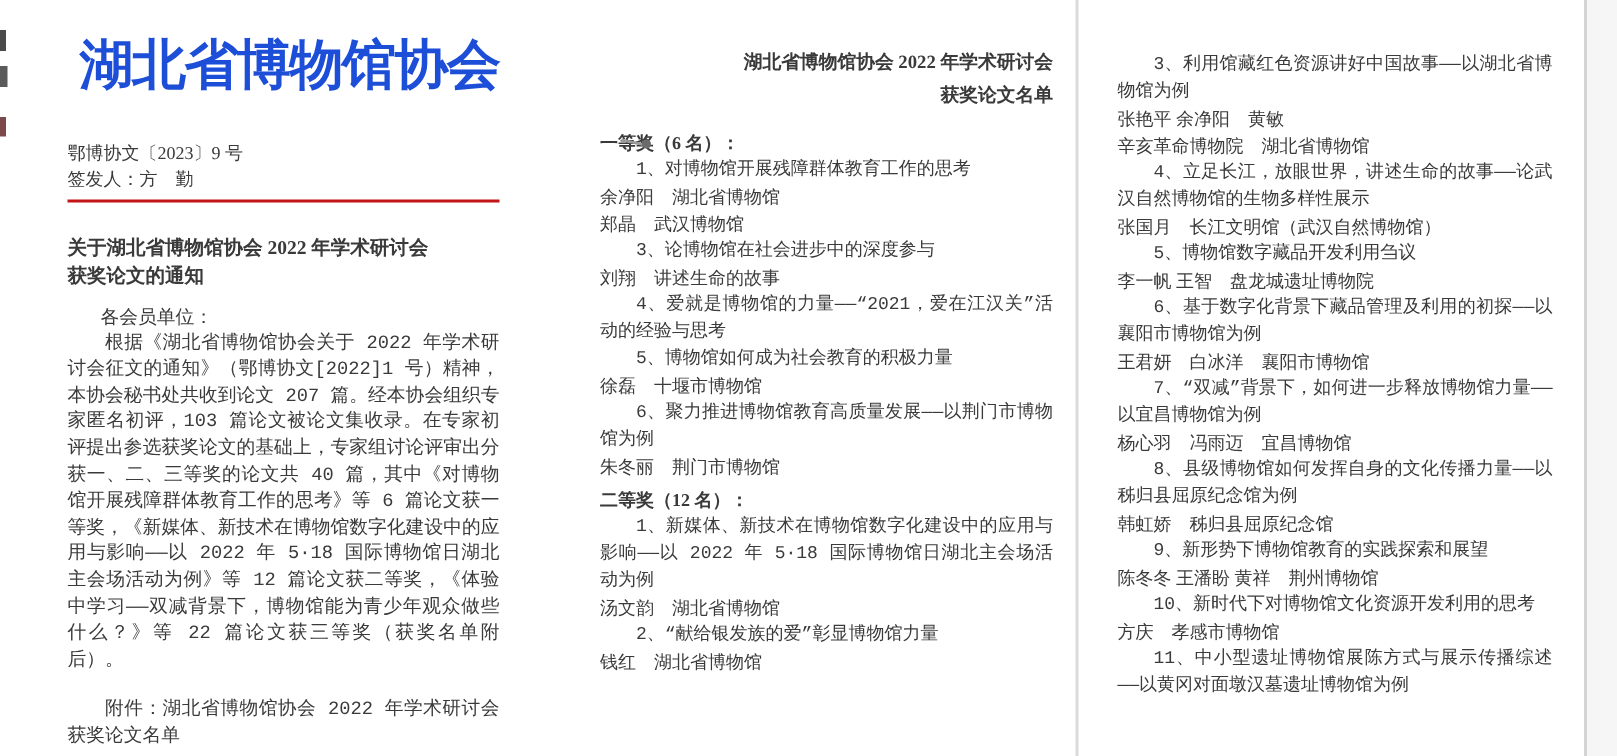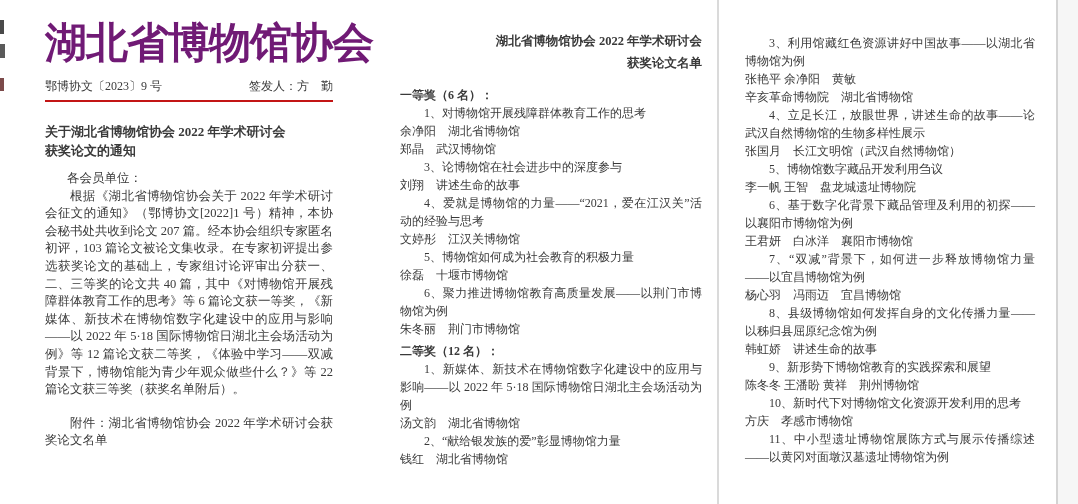--- a/index.html
+++ b/index.html
@@ -3,27 +3,27 @@
 <meta charset="utf-8">
 <style>
   html,body{margin:0;padding:0;background:#ffffff;}
   .canvas{position:relative;width:1078px;height:504px;background:#ffffff;overflow:hidden;
           font-family:"Liberation Serif","DejaVu Serif",serif;color:#3a3a3a;}
   .page{position:absolute;top:0;}
   p{margin:0;}
 
   
   .notice{left:45px;top:12px;width:288px;font-size:12.5px;}
-  .lh{color:#701a75;font-weight:bold;font-size:42px;line-height:46px;letter-spacing:-1px;
+  .lh{color:#1d4ed8;font-weight:bold;font-size:36px;line-height:46px;letter-spacing:-1px;
       text-align:right;margin-top:8px;white-space:nowrap;}
-  .meta{display:flex;justify-content:space-between;font-size:12px;margin-top:12px;}
+  .meta{display:flex;justify-content:space-between;font-size:12px;margin-top:28px;flex-direction:column;}
   .rule{height:2px;background:#c31515;margin-top:5px;}
   .ntitle{font-weight:bold;text-align:left;font-size:13px;line-height:19px;margin-top:20px;}
   .nbody p{line-height:17.6px;text-align:justify;}
-  .indent{text-indent:2em;}
+  .indent{text-indent:2em;font-family:Liberation Mono, monospace;}
   .salut{margin-top:10px;line-height:17.6px;margin-left:22px;}
   .attach{margin-top:16px;}
 
   
   .list1{left:400px;top:30px;width:302px;font-size:12px;}
   .list2{left:745px;top:34px;width:290px;font-size:12px;}
   .ltitle{font-weight:bold;text-align:right;font-size:12.5px;line-height:22px;}
   .heading{font-weight:bold;line-height:18px;margin-top:12px;}
   .heading2{font-weight:bold;line-height:18px;margin-top:4px;}
   .t{line-height:18px;text-align:justify;}
@@ -83,21 +83,20 @@
     </div>
     <div>
       <p class="byline pr26">郑晶　武汉博物馆</p>
     </div>
     <div>
       <p class="t indent">3、论博物馆在社会进步中的深度参与</p>
       <p class="byline pr26">刘翔　讲述生命的故事</p>
     </div>
     <div>
       <p class="t indent">4、爱就是博物馆的力量——“2021，爱在江汉关”活动的经验与思考</p>
-      <p class="byline pr26">文婷彤　江汉关博物馆</p>
     </div>
     <div>
       <p class="t indent">5、博物馆如何成为社会教育的积极力量</p>
       <p class="byline pr26">徐磊　十堰市博物馆</p>
     </div>
     <div>
       <p class="t indent">6、聚力推进博物馆教育高质量发展——以荆门市博物馆为例</p>
       <p class="byline pr26">朱冬丽　荆门市博物馆</p>
     </div>
 
@@ -130,21 +129,21 @@
     <div>
       <p class="t indent">6、基于数字化背景下藏品管理及利用的初探——以襄阳市博物馆为例</p>
       <p class="byline pr4">王君妍　白冰洋　襄阳市博物馆</p>
     </div>
     <div>
       <p class="t indent">7、“双减”背景下，如何进一步释放博物馆力量——以宜昌博物馆为例</p>
       <p class="byline pr4">杨心羽　冯雨迈　宜昌博物馆</p>
     </div>
     <div>
       <p class="t indent">8、县级博物馆如何发挥自身的文化传播力量——以秭归县屈原纪念馆为例</p>
-      <p class="byline pr4">韩虹娇　讲述生命的故事</p>
+      <p class="byline pr4">韩虹娇　秭归县屈原纪念馆</p>
     </div>
     <div>
       <p class="t indent">9、新形势下博物馆教育的实践探索和展望</p>
       <p class="byline pr4">陈冬冬 王潘盼 黄祥　荆州博物馆</p>
     </div>
     <div>
       <p class="t indent">10、新时代下对博物馆文化资源开发利用的思考</p>
       <p class="byline pr4">方庆　孝感市博物馆</p>
     </div>
     <div>

